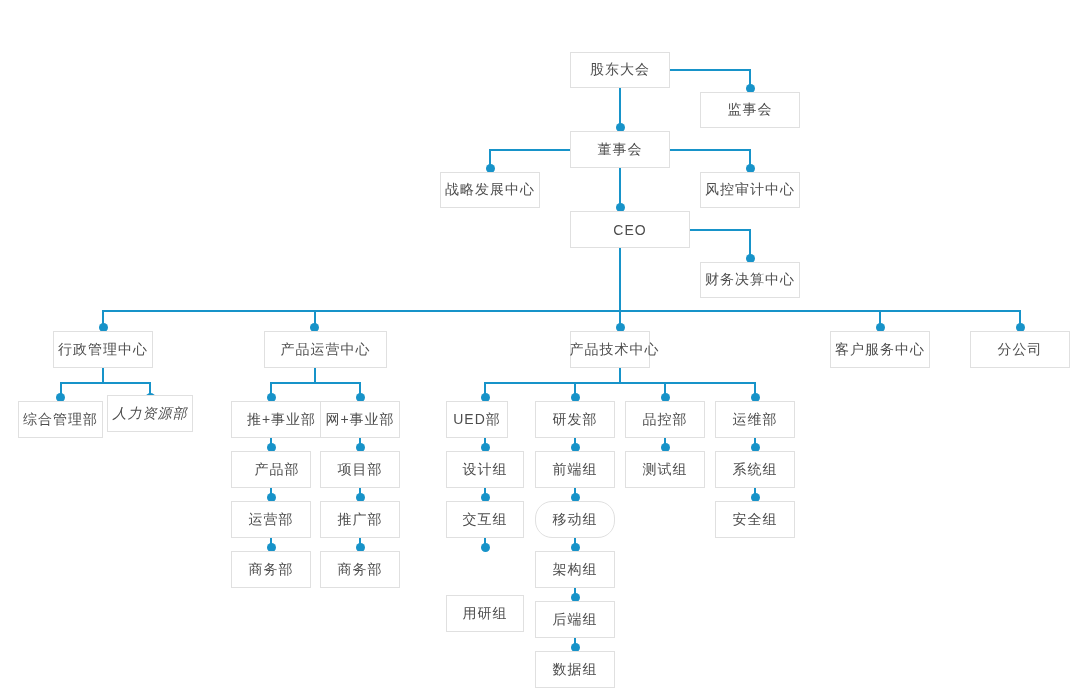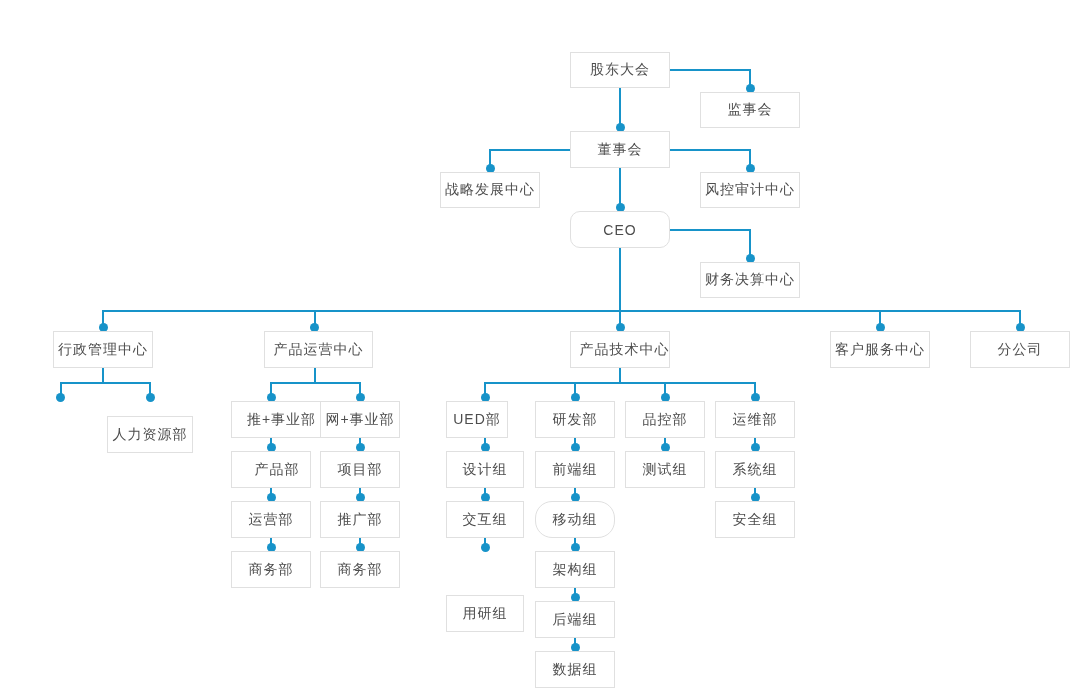--- a/index.html
+++ b/index.html
@@ -127,28 +127,29 @@
       <div class="dot" style="left: 750.5px; top: 442.5px;"></div>
       <div class="cline" style="left: 754px; top: 488px; width: 2px; height: 13px;"></div>
       <div class="dot" style="left: 750.5px; top: 492.5px;"></div>
     </div>
   <div class="layer" id="layer-nodes">
       <div class="node" style="left: 570px; top: 52px; width: 100px; height: 36px;">股东大会</div>
       <div class="node" style="left: 700px; top: 92px; width: 100px; height: 36px;">监事会</div>
       <div class="node" style="left: 570px; top: 131px; width: 100px; height: 37px;">董事会</div>
       <div class="node" style="left: 440px; top: 172px; width: 100px; height: 36px;">战略发展中心</div>
       <div class="node" style="left: 700px; top: 172px; width: 100px; height: 36px;">风控审计中心</div>
-      <div class="node" style="left: 570px; top: 211px; width: 100px; height: 37px; border-radius: 10px;">CEO</div>
+      <div class="node" style="left: 570px; top: 211px; width: 120px; height: 37px;">CEO</div>
       <div class="node" style="left: 700px; top: 262px; width: 100px; height: 36px;">财务决算中心</div>
       <div class="node" style="left: 53px; top: 331px; width: 100px; height: 37px;">行政管理中心</div>
-      <div class="node" style="left: 264px; top: 331px; width: 109px; height: 37px;">产品运营中心</div>
-      <div class="node" style="left: 570px; top: 331px; width: 100px; height: 37px; padding-left: 9px;">产品技术中心</div>
+      <div class="node" style="left: 264px; top: 331px; width: 123px; height: 37px;">产品运营中心</div>
+      <div class="node" style="left: 570px; top: 331px; width: 80px; height: 37px; padding-left: 9px;">产品技术中心</div>
       <div class="node" style="left: 830px; top: 331px; width: 100px; height: 37px; text-align: right;">客户服务中心</div>
       <div class="node" style="left: 970px; top: 331px; width: 100px; height: 37px;">分公司</div>
-      <div class="node" style="left: 107px; top: 416px; width: 86px; height: 37px;">人力资源部</div>
+      <div class="node" style="left: 18px; top: 401px; width: 85px; height: 37px;">综合管理部</div>
+      <div class="node" style="left: 107px; top: 395px; width: 86px; height: 37px; font-style: italic;">人力资源部</div>
       <div class="node" style="left: 231px; top: 401px; width: 101px; height: 37px;">推+事业部</div>
       <div class="node" style="left: 320px; top: 401px; width: 80px; height: 37px;">网+事业部</div>
       <div class="node" style="left: 446px; top: 401px; width: 62px; height: 37px;">UED部</div>
       <div class="node" style="left: 535px; top: 401px; width: 80px; height: 37px;">研发部</div>
       <div class="node" style="left: 625px; top: 401px; width: 80px; height: 37px;">品控部</div>
       <div class="node" style="left: 715px; top: 401px; width: 80px; height: 37px;">运维部</div>
       <div class="node" style="left: 231px; top: 451px; width: 80px; height: 37px; padding-left: 12px;">产品部</div>
       <div class="node" style="left: 320px; top: 451px; width: 80px; height: 37px;">项目部</div>
       <div class="node" style="left: 446px; top: 451px; width: 78px; height: 37px;">设计组</div>
       <div class="node" style="left: 535px; top: 451px; width: 80px; height: 37px;">前端组</div>

